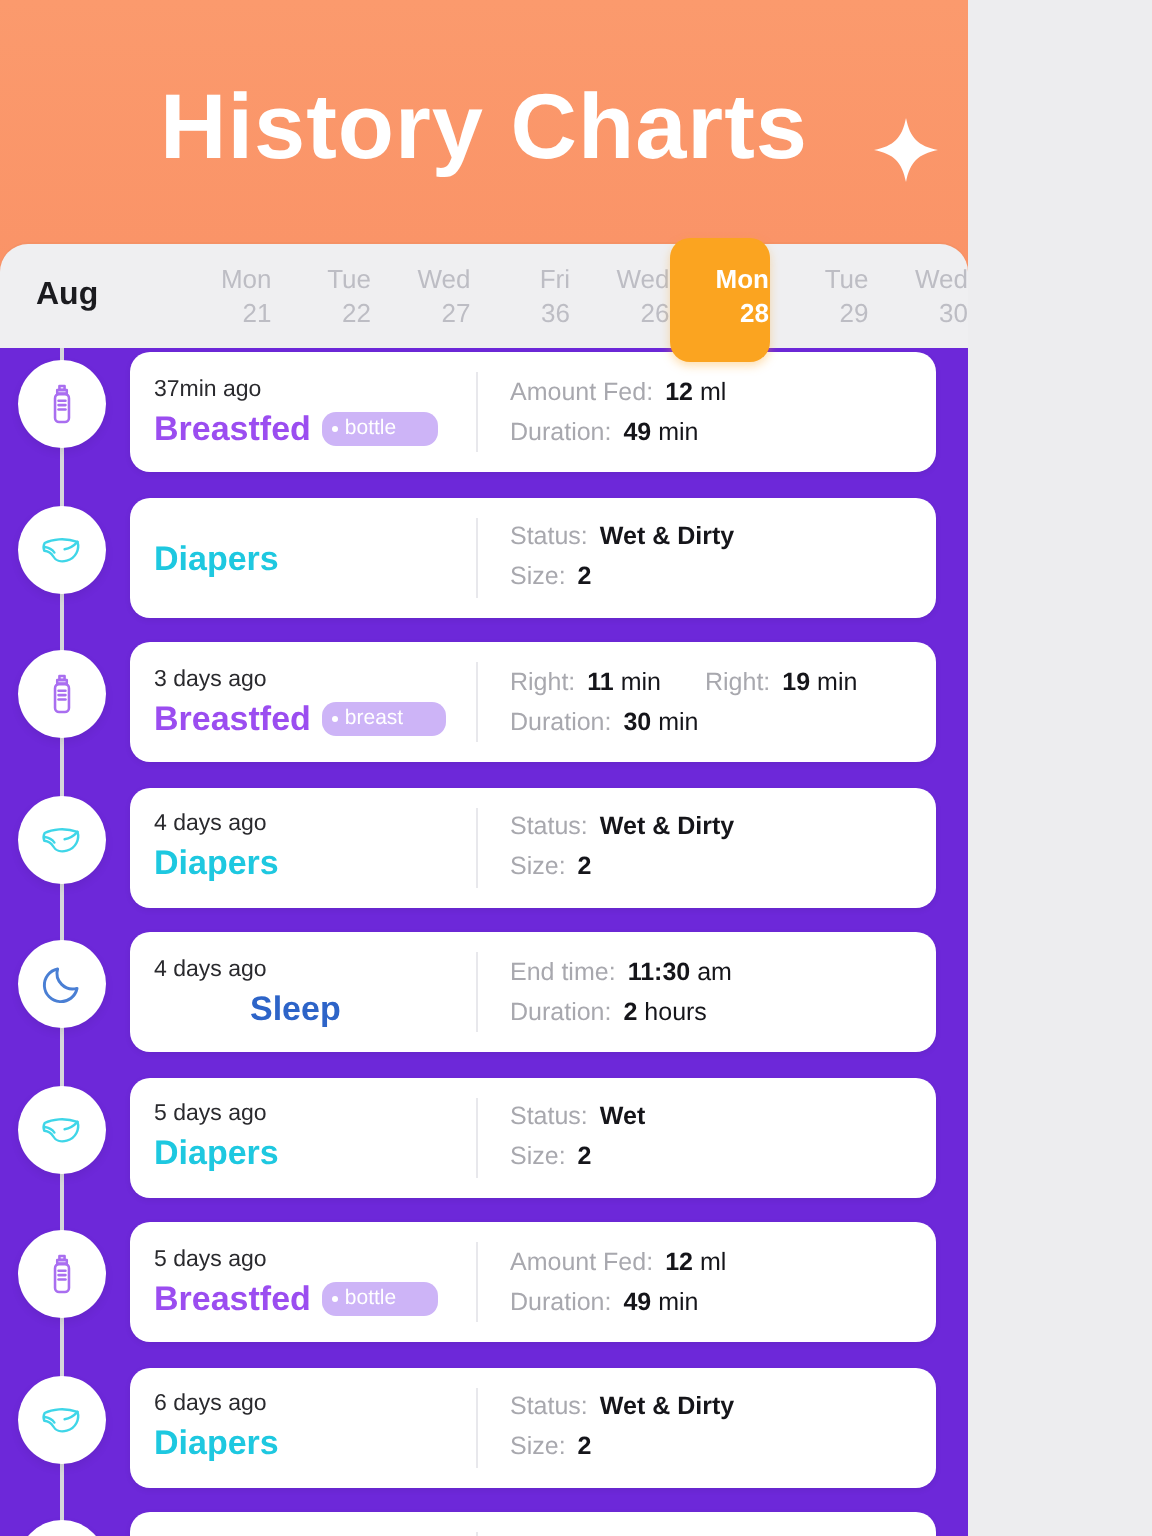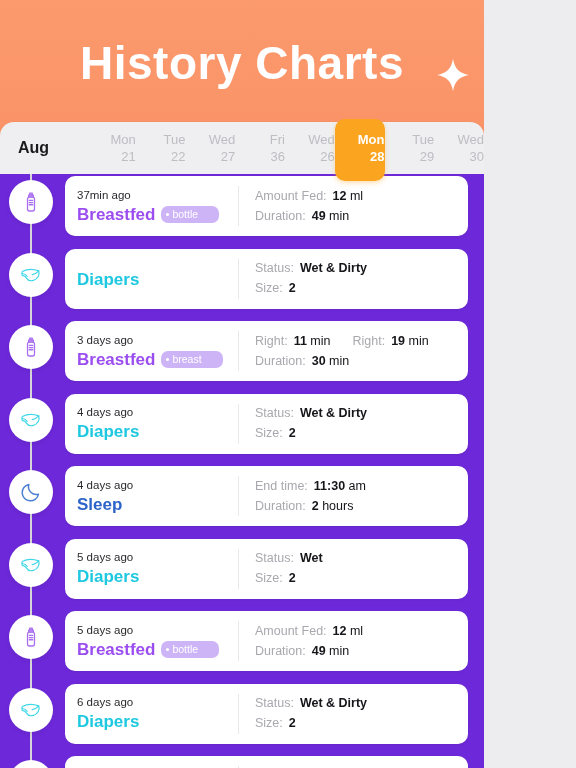--- a/index.html
+++ b/index.html
@@ -154,21 +154,21 @@
     gap: 6px;
     margin-top: 1px;
   }
   .type {
     font-size: 17px;
     font-weight: bold;
     line-height: 21px;
   }
   .type.feed { color: #9b4df0; }
   .type.diaper { color: #1ec8e0; }
-  .type.sleep { color: #2d64c8; }
+  .type.sleep { color: #2d64c8; margin-left: 48px; }
 
   .pill {
     display: inline-flex;
     align-items: center;
     gap: 3px;
     background: #cdb4f7;
     color: #ffffff;
     font-size: 10.5px;
     border-radius: 7px;
     padding: 2px 21px 2px 5px;

